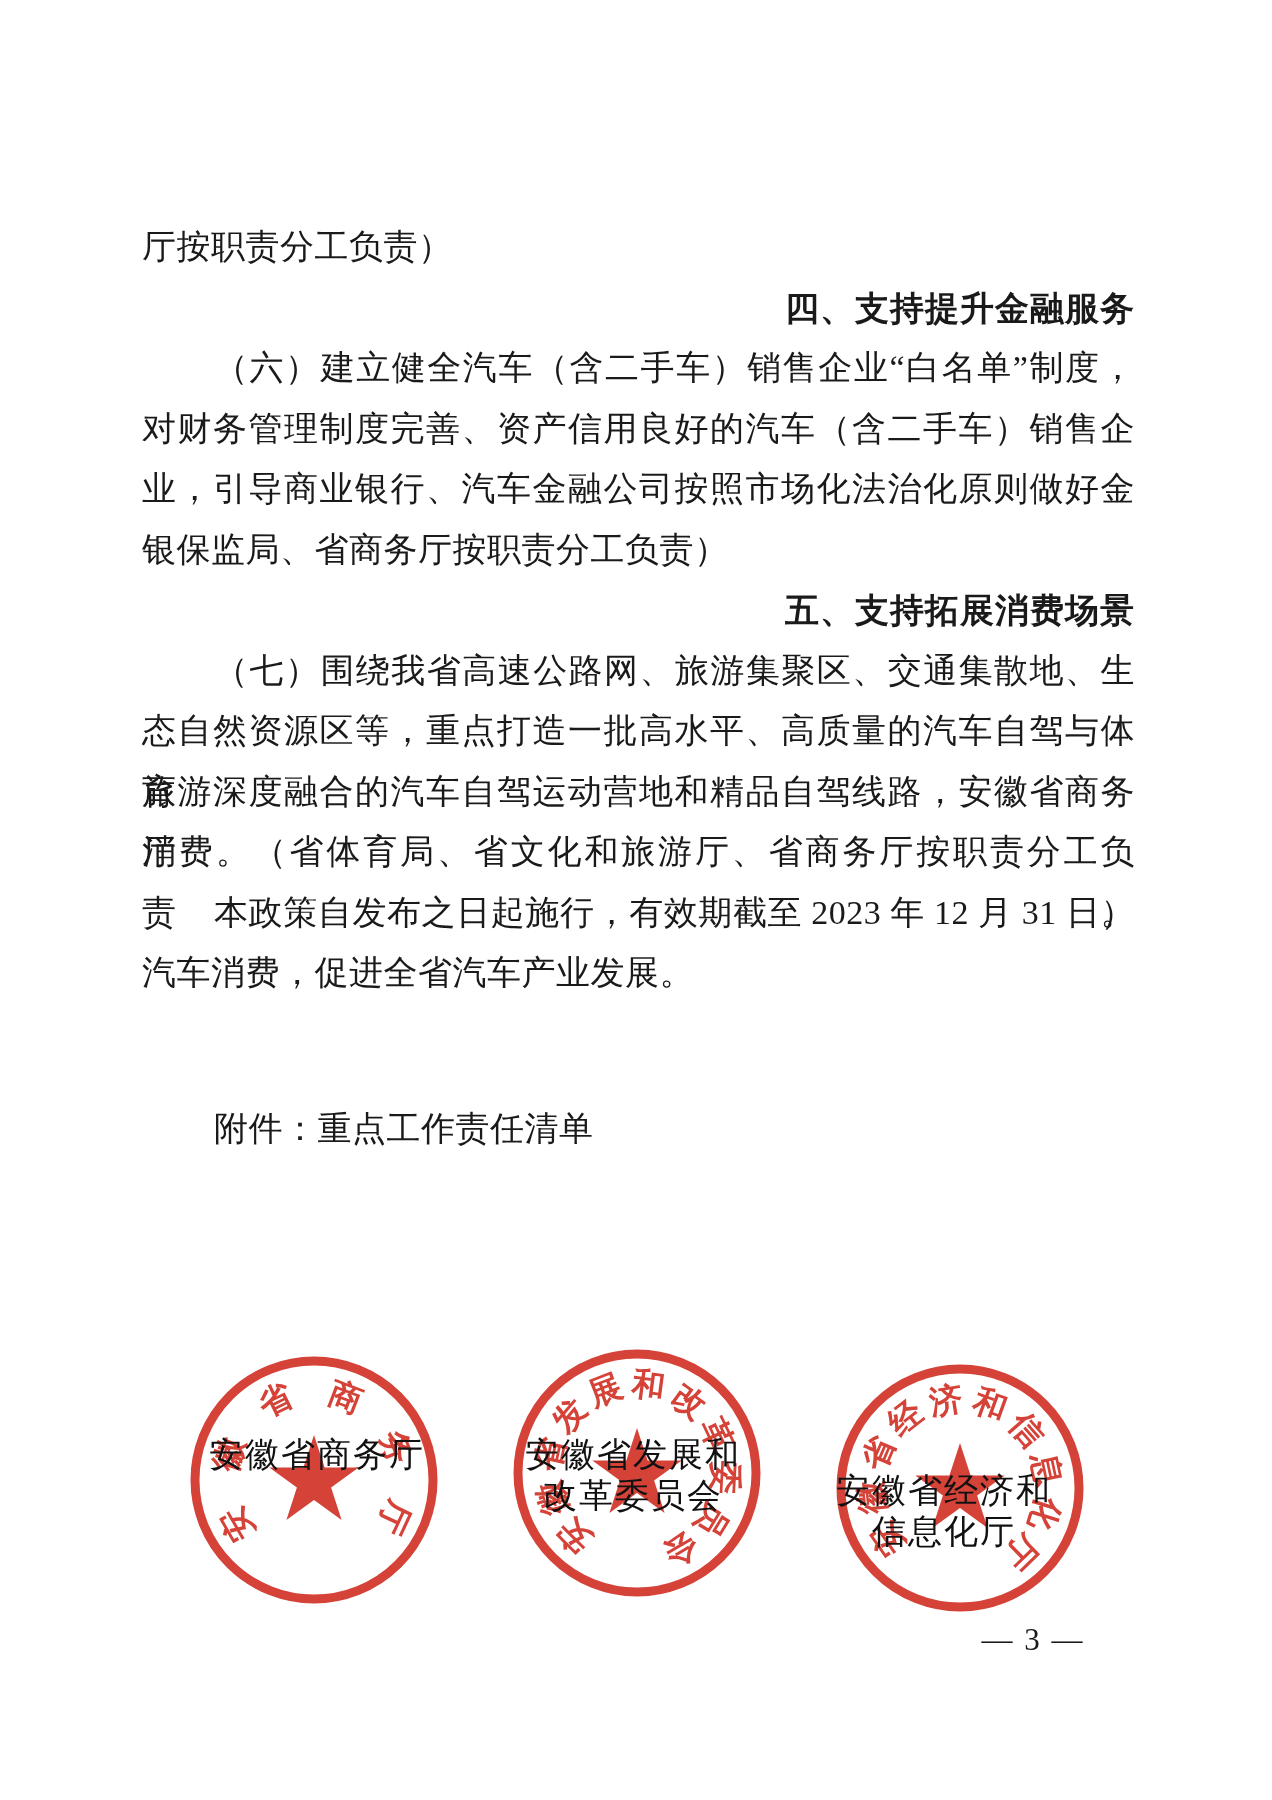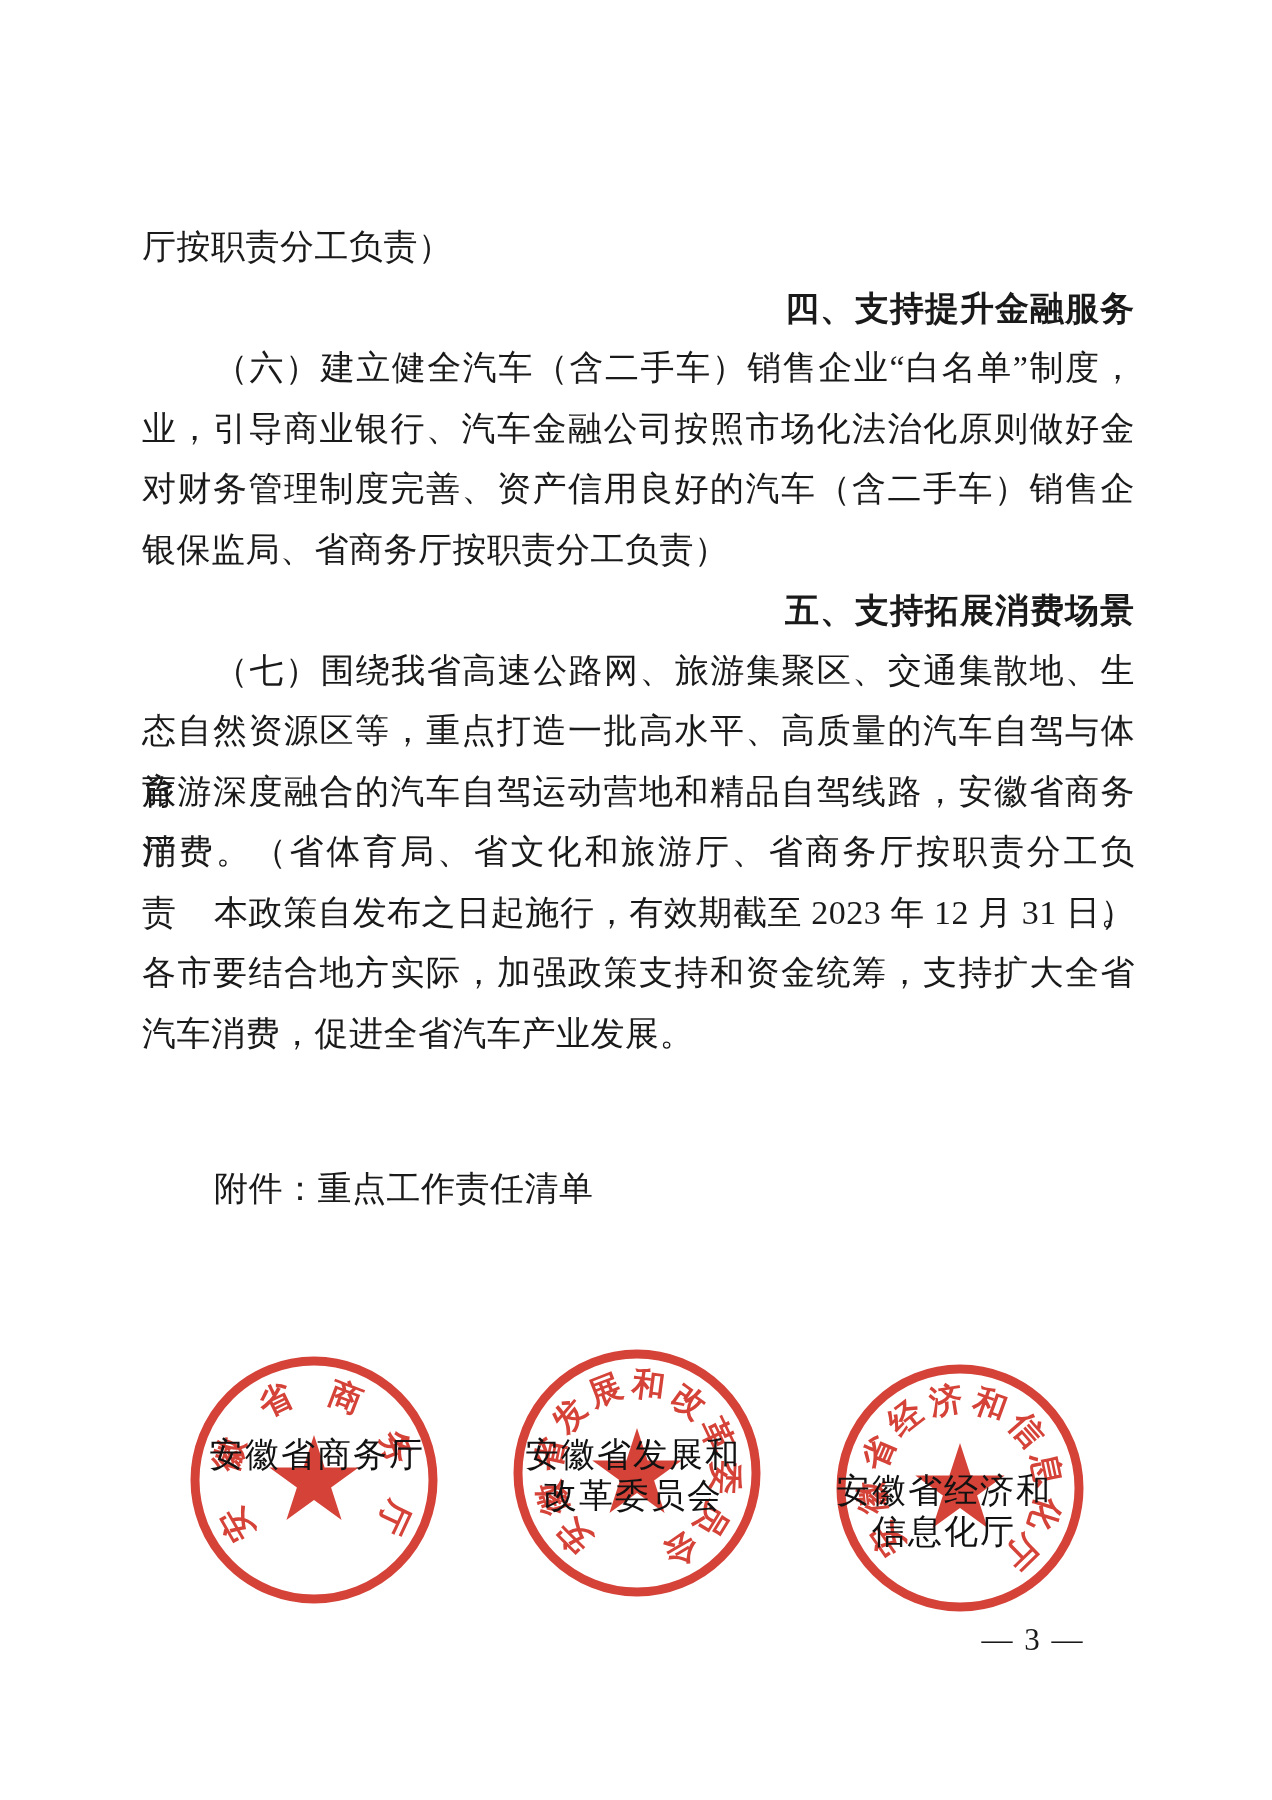--- a/index.html
+++ b/index.html
@@ -79,30 +79,29 @@
 </style>
 </head>
 <body>
 
 <div class="page">
 
   <div class="body-text" id="text-lines">
       <div class="line">厅按职责分工负责）</div>
       <div class="line indent heading">四、支持提升金融服务</div>
       <div class="line fill indent">（六）建立健全汽车（含二手车）销售企业“白名单”制度，</div>
+      <div class="line fill">对财务管理制度完善、资产信用良好的汽车（含二手车）销售企</div>
       <div class="line fill">业，引导商业银行、汽车金融公司按照市场化法治化原则做好金</div>
-      <div class="line fill">对财务管理制度完善、资产信用良好的汽车（含二手车）销售企</div>
       <div class="line">银保监局、省商务厅按职责分工负责）</div>
       <div class="line indent heading">五、支持拓展消费场景</div>
       <div class="line fill indent">（七）围绕我省高速公路网、旅游集聚区、交通集散地、生</div>
       <div class="line fill">态自然资源区等，重点打造一批高水平、高质量的汽车自驾与体育</div>
       <div class="line fill">旅游深度融合的汽车自驾运动营地和精品自驾线路，安徽省商务厅</div>
       <div class="line fill">消费。（省体育局、省文化和旅游厅、省商务厅按职责分工负责）</div>
       <div class="line fill indent">本政策自发布之日起施行，有效期截至 2023 年 12 月 31 日。</div>
-      <div class="line fill">各市要结合地方实际，加强政策支持和资金统筹，支持扩大全省</div>
       <div class="line">汽车消费，促进全省汽车产业发展。</div>
       <div class="line indent gap">附件：重点工作责任清单</div>
     </div>
 
   <div class="seal" id="seal-0">
       <svg viewBox="0 0 256 256" width="256" height="256">
         <circle cx="128" cy="128" r="119" fill="none" stroke="#d2342a" stroke-width="9"></circle>
         <polygon points="128.0,83.0 138.6,115.4 172.7,115.5 145.1,135.6 155.6,168.0 128.0,148.0 100.4,168.0 110.9,135.6 83.3,115.5 117.4,115.4" fill="#d2342a"></polygon>
         <text x="50.9" y="172.5" fill="#d2342a" font-size="33" font-weight="700" class="seal-ring-text" text-anchor="middle" dominant-baseline="central" transform="rotate(-120.0 50.9 172.5)">安</text>
         <text x="42.9" y="102.0" fill="#d2342a" font-size="33" font-weight="700" class="seal-ring-text" text-anchor="middle" dominant-baseline="central" transform="rotate(-73.0 42.9 102.0)">徽</text>

